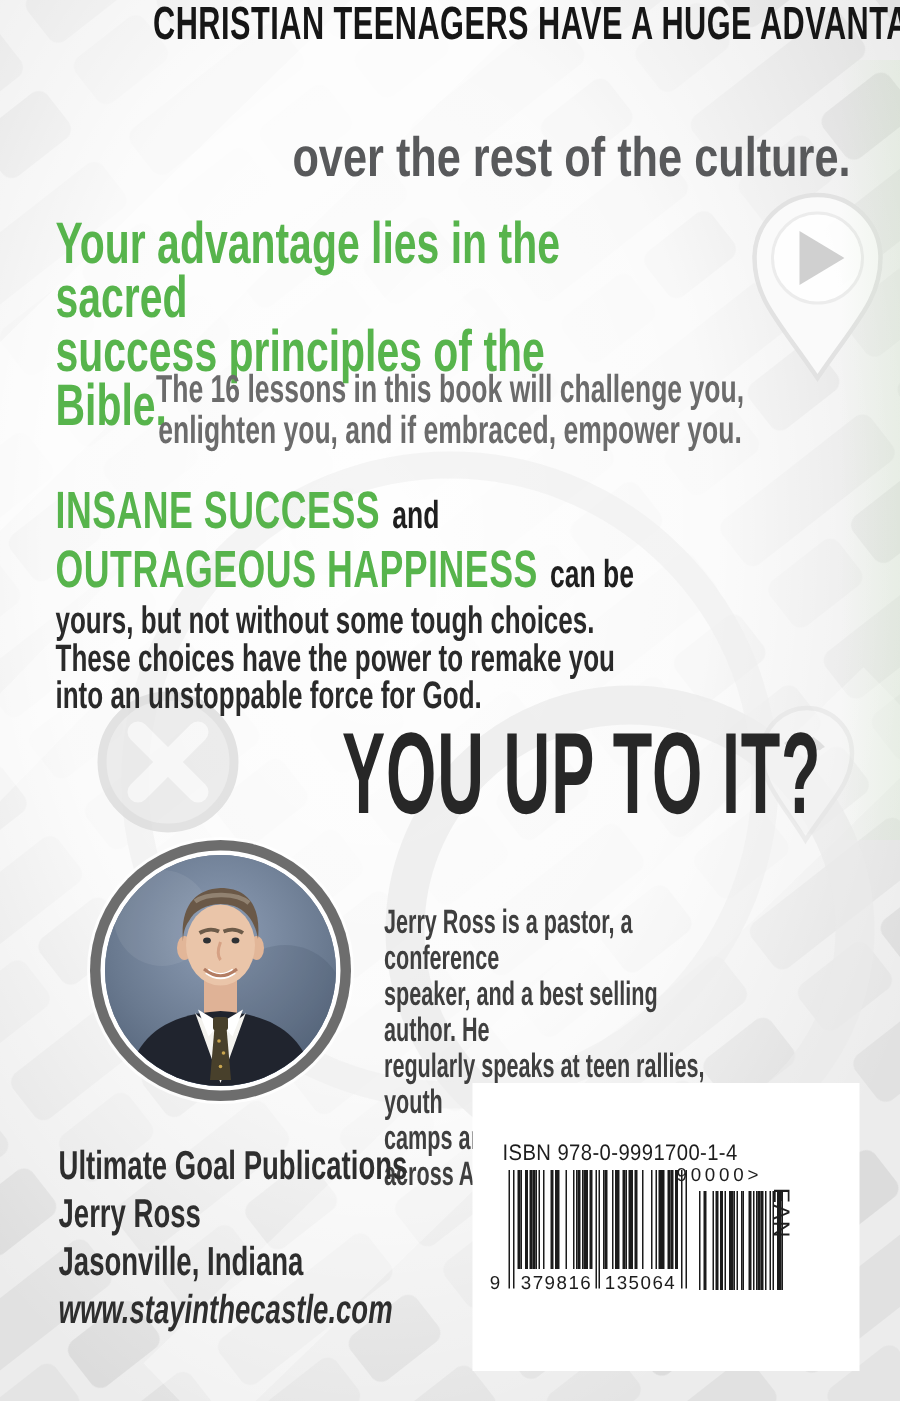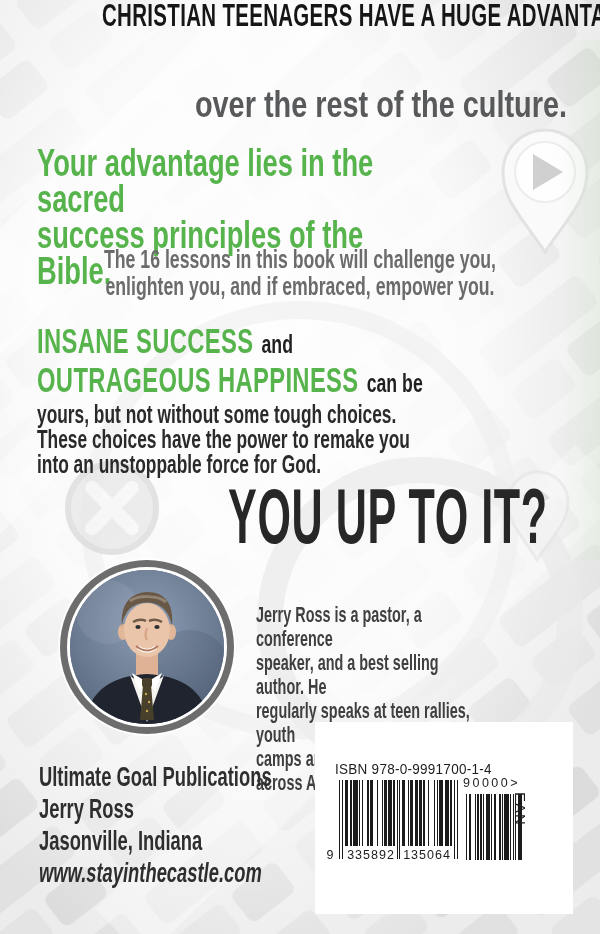--- a/index.html
+++ b/index.html
@@ -69,21 +69,21 @@
   .isbn{
     position:absolute;left:20px;top:38px;font-size:15px;color:#1d1d1d;letter-spacing:.3px;
     transform:scaleX(.9);transform-origin:0 0;white-space:nowrap;
   }
   .bars-main{position:absolute;left:24px;top:58px;width:122px;display:flex;align-items:flex-start;}
   .bars-addon{position:absolute;left:150px;top:72px;width:60px;display:flex;align-items:flex-start;}
   .bc-digit{position:absolute;font-size:12.5px;color:#1d1d1d;text-align:center;}
   .d-lead{left:8px;top:126px;width:14px;}
   .d-g1{left:30px;top:126px;width:52px;letter-spacing:1px;}
   .d-g2{left:86px;top:126px;width:52px;letter-spacing:1px;}
-  .addon-num{position:absolute;left:148px;top:54px;width:64px;font-size:12.5px;letter-spacing:2.5px;color:#1d1d1d;}
+  .addon-num{position:absolute;left:136px;top:54px;width:64px;font-size:12.5px;letter-spacing:2.5px;color:#1d1d1d;}
   .ean{
     position:absolute;left:214px;top:70px;font-size:15px;font-weight:400;color:#1d1d1d;letter-spacing:1px;
     transform:rotate(90deg);transform-origin:0 0;white-space:nowrap;
   }
 </style>
 </head>
 <body>
 
 <div id="cover">
 
@@ -350,19 +350,19 @@
         <div style="width: 1.2px; height: 66px; background: rgb(27, 27, 27); flex: 0 0 auto;"></div>
         <div style="width: 1.2px; height: 66px; background: transparent; flex: 0 0 auto;"></div>
         <div style="width: 1.2px; height: 66px; background: rgb(27, 27, 27); flex: 0 0 auto;"></div>
         <div style="width: 1.2px; height: 66px; background: transparent; flex: 0 0 auto;"></div>
         <div style="width: 1.2px; height: 66px; background: transparent; flex: 0 0 auto;"></div>
         <div style="width: 1.2px; height: 66px; background: rgb(27, 27, 27); flex: 0 0 auto;"></div>
         <div style="width: 1.2px; height: 66px; background: rgb(27, 27, 27); flex: 0 0 auto;"></div>
         <div style="width: 1.2px; height: 66px; background: rgb(27, 27, 27); flex: 0 0 auto;"></div>
       </div>
     <div class="bc-digit d-lead">9</div>
-    <div class="bc-digit d-g1">335892</div>
+    <div class="bc-digit d-g1">379816</div>
     <div class="bc-digit d-g2">135064</div>
     <div class="addon-num">90000&gt;</div>
     <div class="ean">EAN</div>
   </div>
 
 </div>
 
 </body></html>

